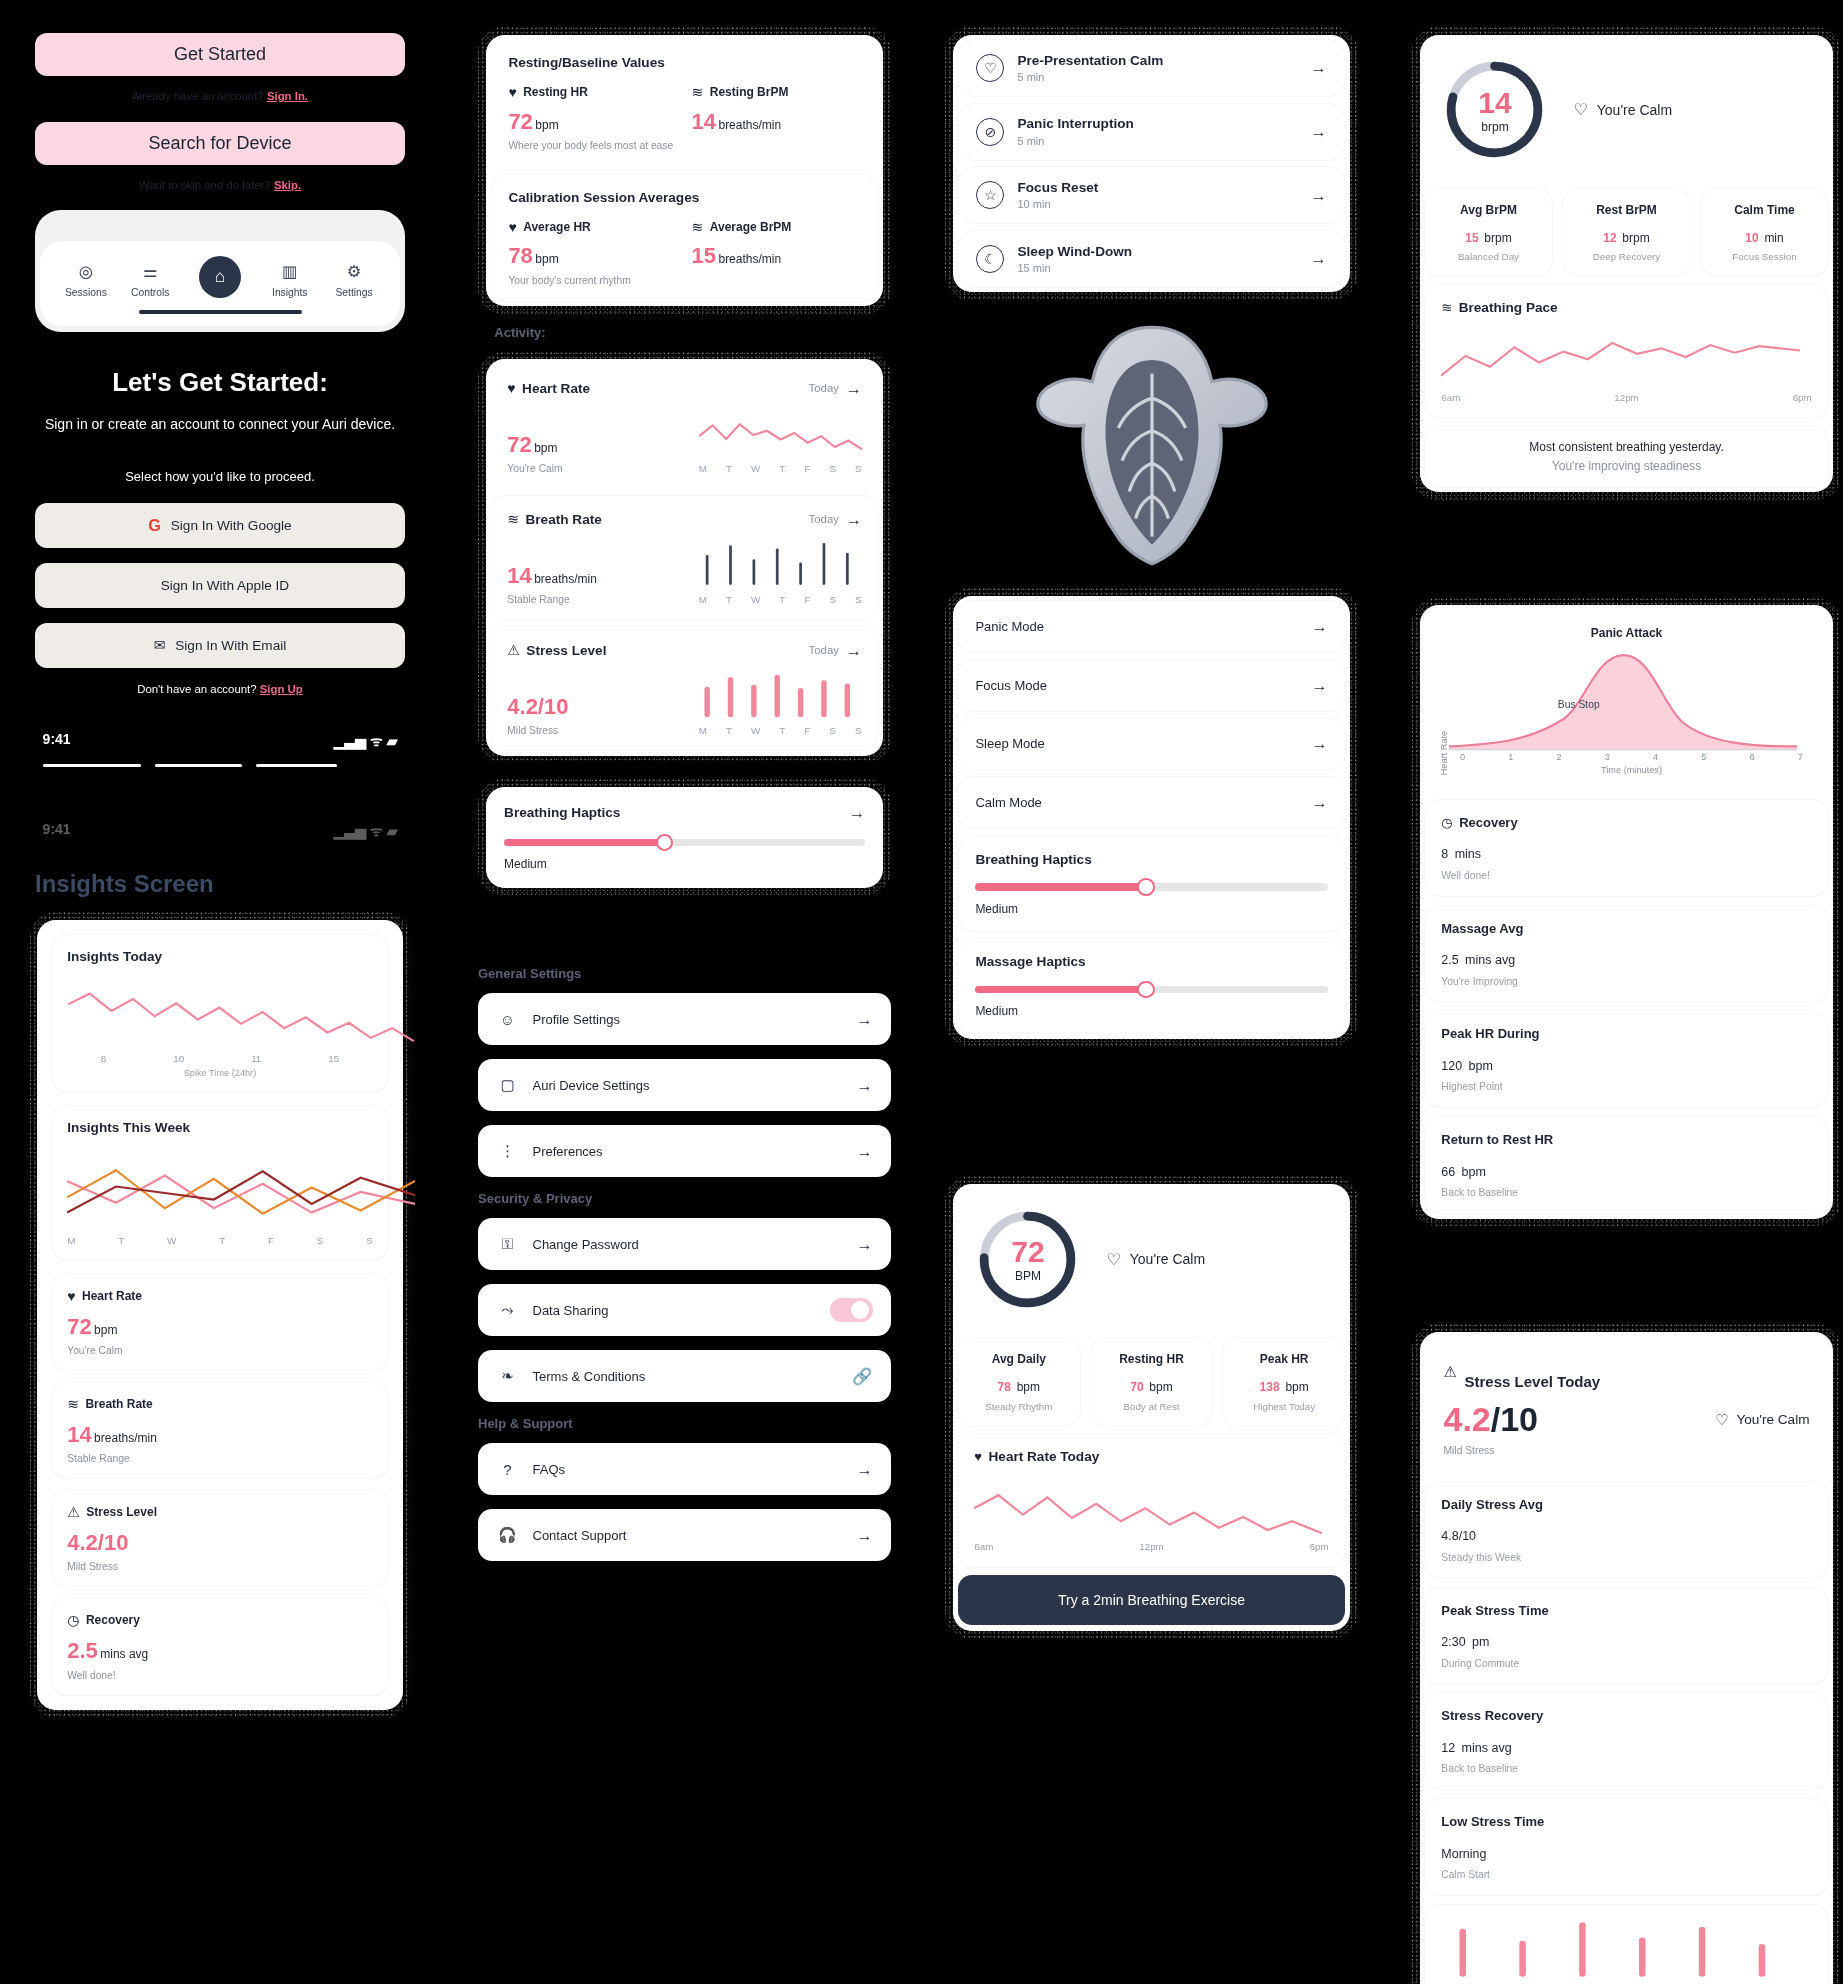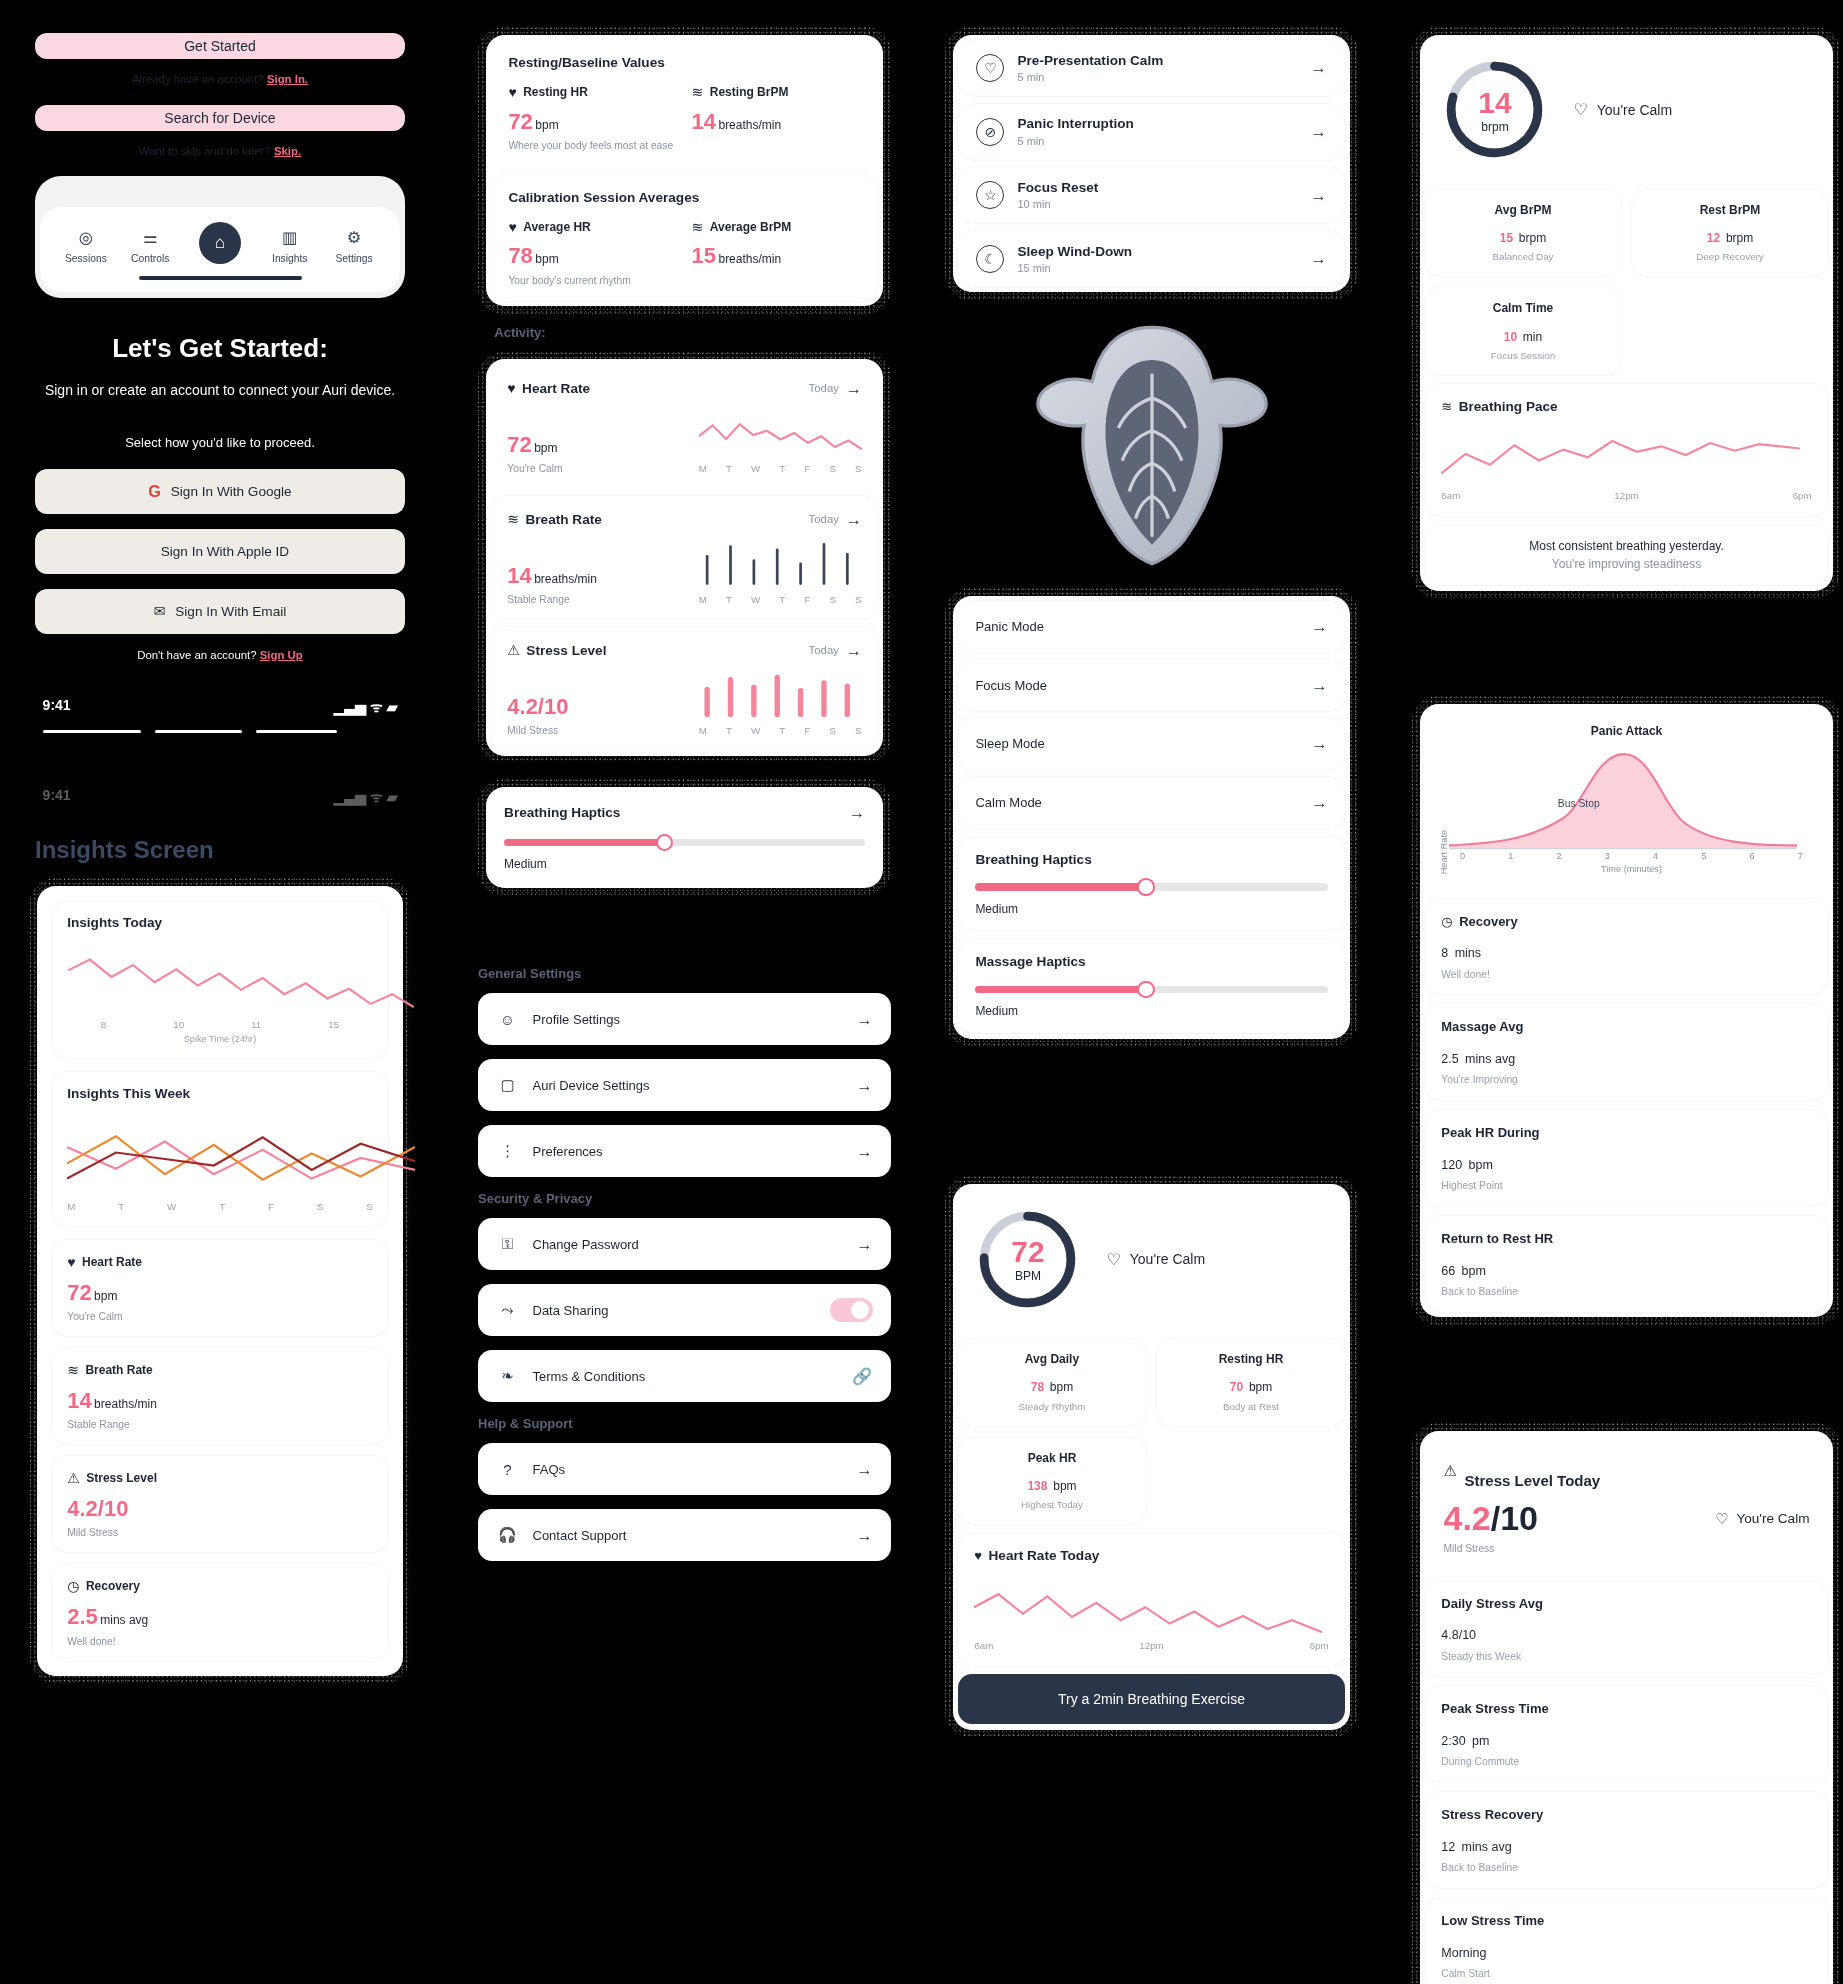--- a/index.html
+++ b/index.html
@@ -48,22 +48,22 @@
   .big { font-size:22px; font-weight:bold; }
   .lbl { font-size:12px; }
   .sub { font-size:10.3px; color:#8b93a3; margin-top:5.4px; }
   .ttl { font-size:13.6px; font-weight:600; }
 
   .arrow { font-size:16.3px; color:#2b3549; }
 
   
   .btn-pink {
     background:#fbd7e1; color:#1d2535; border-radius:12px;
-    height:26px; display:flex; align-items:center; justify-content:center;
-    font-size:14px;
+    height:43px; display:flex; align-items:center; justify-content:center;
+    font-size:18px;
   }
   .tiny-note { text-align:center; font-size:11.4px; margin:14px 0; }
   .tiny-note a { color:#f06a86; text-decoration:underline; font-weight:bold; }
 
   .tabbar {
     margin-top:25px; background:#fff; border-radius:22px;
     padding:15px 18.5px 12px; position:relative;
   }
   .tabs { display:flex; justify-content:space-between; align-items:flex-end; }
   .tab { text-align:center; font-size:10.3px; color:#3a4559; width:54px; }
@@ -89,21 +89,21 @@
   .swipes div { height:3.8px; background:#fff; border-radius:2.2px; }
 
   .insights-title { color:#3b4a63; font-size:24px; font-weight:bold; margin:30px 0 14px; }
 
   .mini-card { background:#fff; border-radius:15px; padding:14px 15px; }
 
   
   svg { display:block; }
 
   .grid2 { display:grid; grid-template-columns:1fr; gap:12px; }
-  .grid3 { display:grid; grid-template-columns:1fr 1fr; gap:11px; }
+  .grid3 { display:grid; grid-template-columns:1fr 1fr 1fr; gap:11px; }
 
   .daylbl { display:flex; justify-content:space-between; font-size:9.8px; color:#9aa2b1; margin-top:5.4px; }
 
   
   .lrow {
     background:#fff; border-radius:16.3px; height:56px;
     display:flex; align-items:center; padding:0 18.5px; gap:13px;
     margin-bottom:14px;
   }
   .lrow .ic { width:28px; height:28px; border-radius:50%; border:1.6px solid #2b3549;

